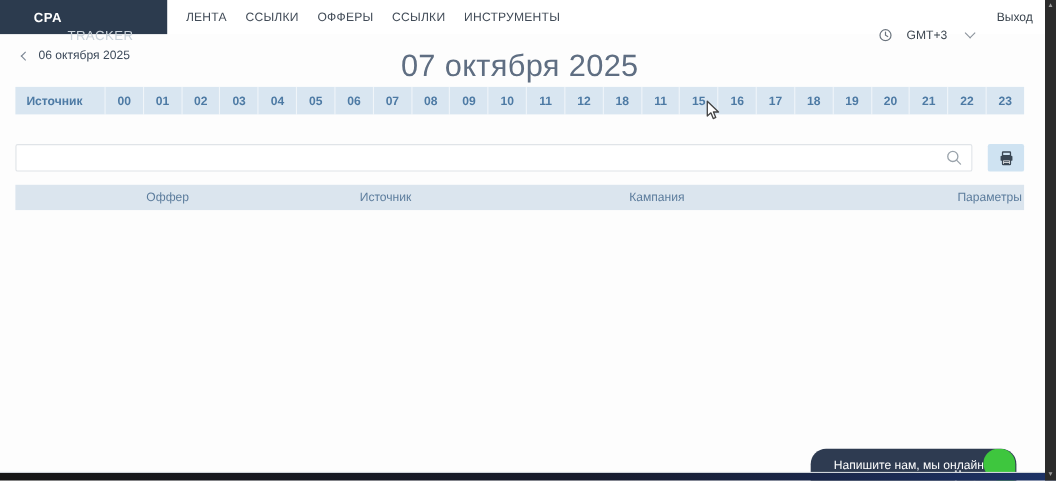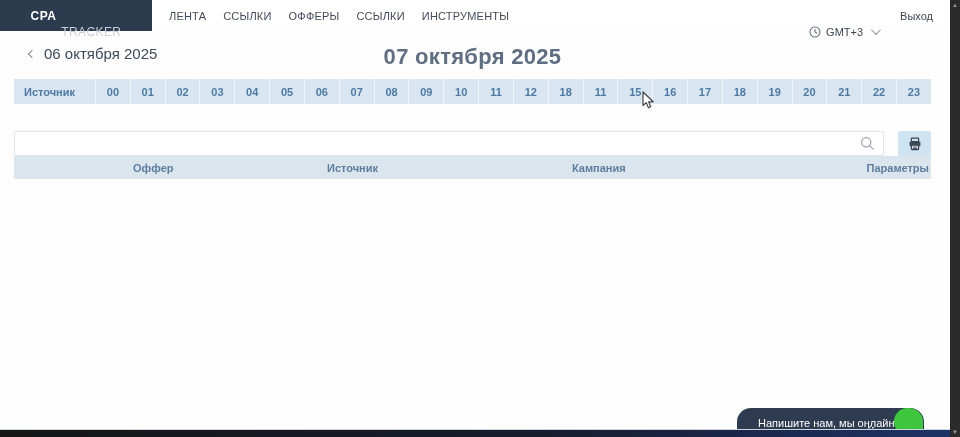--- a/index.html
+++ b/index.html
@@ -9,60 +9,60 @@
     font-family:"Liberation Sans", sans-serif;
     background:#fdfdfd;
     position:relative;
     overflow:hidden;
   }
 
   
   .topbar {
     height:31px; background:#ffffff;
     display:flex; align-items:stretch;
-    padding-right:18px;
+    padding-right:12px;
   }
   .logo-block {
     width:152px; background:#2c3b4e; color:#fff;
     display:flex; align-items:center; justify-content:center;
     font-size:12px; letter-spacing:.4px; cursor:pointer;
   }
   .logo-bold { font-weight:700; color:#ffffff; }
   .logo-rest { font-weight:400; color:#c9d2da; margin-left:5px;margin-top:32px; }
   .menu { display:flex; align-items:center; gap:17px; margin-left:17px; }
   .menu-item {
     font-size:11px; color:#424c58; letter-spacing:.2px;
     cursor:pointer; white-space:nowrap;
   }
   .top-right {
     margin-left:auto; display:flex; align-items:center;
     font-size:11px; color:#3c4650; padding-right:9px;
   }
-  .tz-group { display:flex; align-items:center; gap:5px; cursor:pointer;margin-top:32px; }
+  .tz-group { display:flex; align-items:center; gap:13px; cursor:pointer;margin-top:32px; }
   .chevron-down {
     width:7px; height:7px; border-right:1.4px solid #8a929b; border-bottom:1.4px solid #8a929b;
     transform:rotate(45deg) translateY(-2px); margin-left:3px;
   }
   .logout { margin-left:22px; cursor:pointer; color:#3c4650; }
 
   
   .content { margin-left:14px; width:917px; position:relative; }
 
   .datebar { position:relative; height:37px; padding-top:13px; }
   .prev-link {
-    position:absolute; left:15px; top:14px;
+    position:absolute; left:6px; top:14px;
     display:flex; align-items:center; gap:9px;
-    font-size:15px; color:#3d4a5a; cursor:pointer;
+    font-size:11px; color:#3d4a5a; cursor:pointer;
   }
   .chevron-left {
     width:6px; height:6px; border-left:1.3px solid #7b8694; border-bottom:1.3px solid #7b8694;
     transform:rotate(45deg);
   }
   .page-title {
-    text-align:center; font-size:22px; font-weight:700;
+    text-align:center; font-size:28px; font-weight:400;
     color:#5f6e82; letter-spacing:.3px;
   }
 
   
   .hours-row {
     display:flex; height:25px; background:#d9e6f1;
     align-items:stretch; margin-top:11px;
   }
   .source-cell {
     width:81px; display:flex; align-items:center;
@@ -83,22 +83,22 @@
     background:#fff; font-family:"Liberation Sans", sans-serif;
   }
   .search-icon { position:absolute; right:9px; top:5px; width:15px; height:15px; }
   .export-btn {
     width:33px; height:25px; background:#cfe3f2; border:none; border-radius:2px;
     display:flex; align-items:center; justify-content:center; cursor:pointer; padding:0;
   }
 
   
   .report-header {
-    display:flex; height:23px; background:#dbe5ee; margin-top:0;
-    align-items:center; font-size:11px; font-weight:700; color:#5d7d9d;
+    display:flex; height:23px; background:#dbe5ee; margin-top:12px;
+    align-items:center; font-size:11px; font-weight:400; color:#5d7d9d;
   }
   .rh-c0 { width:119px; }
   .rh-c1 { width:194px; }
   .rh-c2 { width:245px; }
   .rh-c3 { flex:1; }
   .rh-c4 { text-align:right; padding-right:2px; width:90px; }
 
   
   .chat-widget {
     position:absolute; left:737px; top:408px; width:187px; height:29px;

